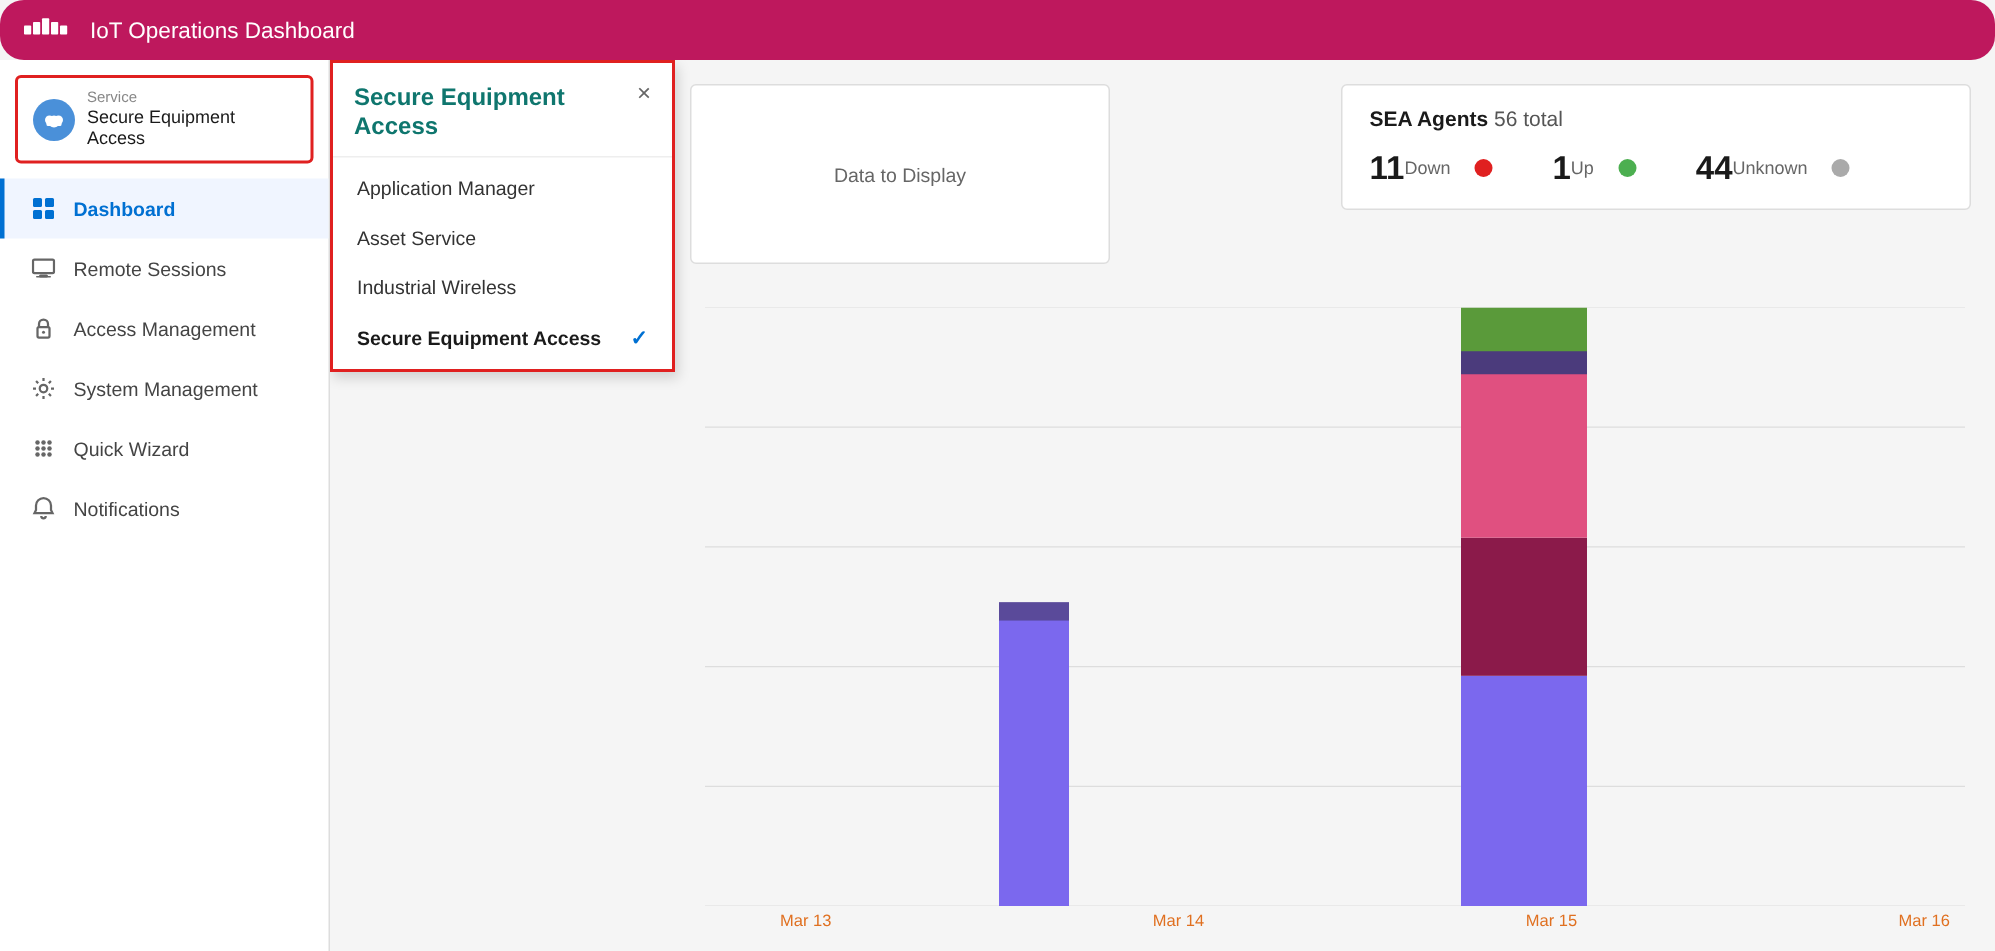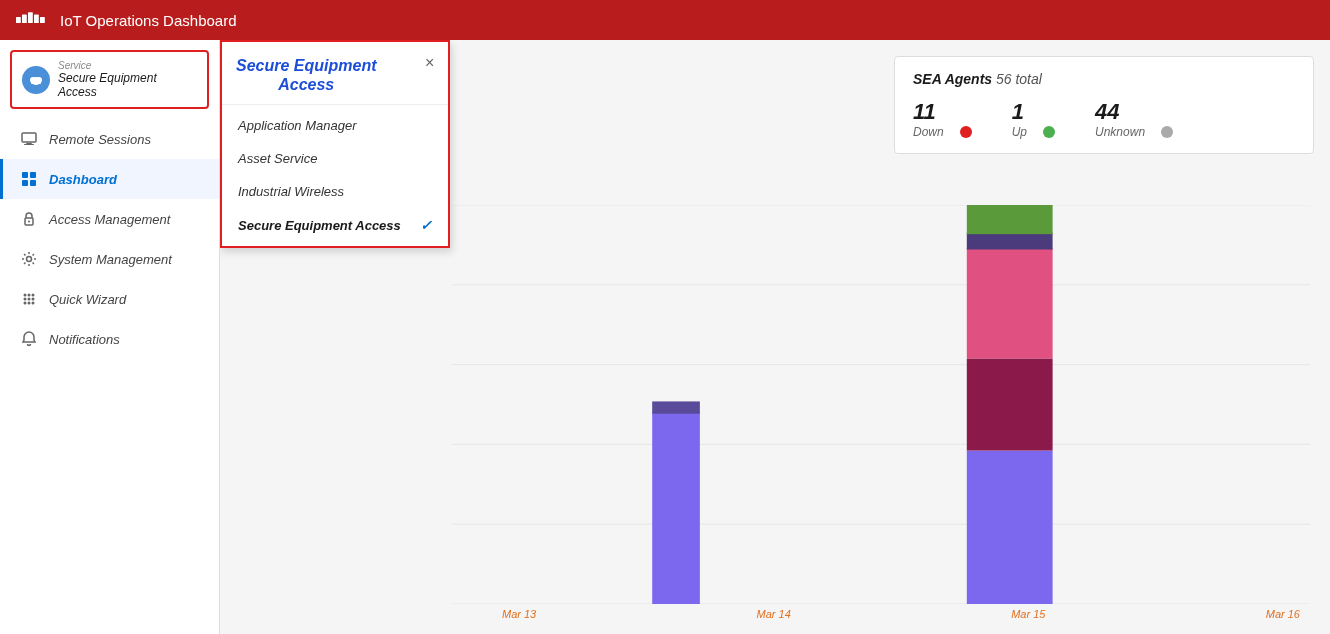--- a/index.html
+++ b/index.html
@@ -1,46 +1,46 @@
 <!DOCTYPE html>
 <html><head>
   <meta charset="utf-8">
   <style>
     * { box-sizing: border-box; margin: 0; padding: 0; }
     body { font-family: -apple-system, BlinkMacSystemFont, 'Segoe UI', Arial, sans-serif; background: #f5f5f5; overflow: hidden; }
 
     
     .navbar {
-      background: #b91c1c;
+      background: #be185d;
       height: 40px;
       display: flex;
       align-items: center;
       padding: 0 16px;
       gap: 10px;
+      border-radius: 16px;
     }
     .navbar-logo {
       display: flex;
       align-items: center;
       gap: 8px;
     }
     .cisco-logo {
       width: 36px;
       height: 18px;
     }
     .navbar-title {
       color: #fff;
       font-size: 15px;
       font-weight: 400;
     }
 
     
     .main-container {
       display: flex;
       height: calc(634px - 40px);
-      font-style: italic;
     }
 
     
     .sidebar {
       width: 220px;
       background: #fff;
       border-right: 1px solid #ddd;
       display: flex;
       flex-direction: column;
       flex-shrink: 0;
@@ -125,23 +125,22 @@
       justify-content: space-between;
       align-items: flex-start;
       padding: 14px 14px 10px;
       border-bottom: 1px solid #eee;
       background: #fff;
       border-top: 2px solid #e02020;
     }
     .dropdown-title {
       font-size: 16px;
       font-weight: 600;
-      color: #1d4ed8;
+      color: #0f766e;
       line-height: 1.2;
-      text-align: center;
     }
     .close-btn {
       cursor: pointer;
       color: #666;
       font-size: 16px;
       margin-top: -2px;
     }
     .dropdown-items { padding: 4px 0; }
     .dropdown-item {
       display: flex;
@@ -170,21 +169,21 @@
       font-size: 14px;
       font-weight: 600;
       color: #1a1a1a;
       margin-bottom: 12px;
     }
     .sea-agents-total { font-weight: 400; color: #555; text-align: center; }
     .sea-agents-stats {
       display: flex;
       gap: 40px;
     }
-    .stat-item { display: flex; flex-direction: column; }
+    .stat-item { display: flex; flex-direction: row; }
     .stat-number {
       font-size: 22px;
       font-weight: 600;
       color: #1a1a1a;
     }
     .stat-label {
       font-size: 12px;
       color: #666;
       display: flex;
       align-items: center;
@@ -215,21 +214,21 @@
       justify-content: center;
       height: 120px;
       color: #666;
       font-size: 13px;
     }
 
     
     .chart-container {
       position: absolute;
       bottom: 0;
-      left: 222px;
+      left: 240px;
       right: 0;
       height: calc(100% - 155px);
       background: #f5f5f5;
       padding: 10px 20px 0 10px;
     }
     .chart-area {
       width: 100%;
       height: calc(100% - 30px);
       position: relative;
     }
@@ -273,41 +272,41 @@
           <circle cx="11" cy="8" r="3" fill="white"></circle>
           <rect x="3" y="8" width="10" height="4" fill="white" rx="1"></rect>
         </svg>
       </div>
       <div class="service-text">
         <span class="service-label">Service</span>
         <span class="service-name">Secure Equipment Access</span>
       </div>
     </div>
 
-    <div class="nav-item">
-      <span class="nav-icon">
-        <svg width="16" height="16" viewBox="0 0 16 16" fill="currentColor">
-            <rect x="1" y="2" width="14" height="9" rx="1" fill="none" stroke="currentColor" stroke-width="1.5"></rect>
-            <rect x="5" y="12" width="6" height="2" rx="1"></rect>
-            <rect x="3" y="13" width="10" height="1" rx="0.5"></rect>
-          </svg>
-      </span>
-      <span>Remote Sessions</span>
-    </div>
-
     <div class="nav-item active">
       <span class="nav-icon">
         <svg width="16" height="16" viewBox="0 0 16 16" fill="currentColor">
             <rect x="1" y="1" width="6" height="6" rx="1"></rect>
             <rect x="9" y="1" width="6" height="6" rx="1"></rect>
             <rect x="1" y="9" width="6" height="6" rx="1"></rect>
             <rect x="9" y="9" width="6" height="6" rx="1"></rect>
           </svg>
       </span>
       <span>Dashboard</span>
+    </div>
+
+    <div class="nav-item">
+      <span class="nav-icon">
+        <svg width="16" height="16" viewBox="0 0 16 16" fill="currentColor">
+            <rect x="1" y="2" width="14" height="9" rx="1" fill="none" stroke="currentColor" stroke-width="1.5"></rect>
+            <rect x="5" y="12" width="6" height="2" rx="1"></rect>
+            <rect x="3" y="13" width="10" height="1" rx="0.5"></rect>
+          </svg>
+      </span>
+      <span>Remote Sessions</span>
     </div>
 
     <div class="nav-item">
       <span class="nav-icon">
         <svg width="16" height="16" viewBox="0 0 16 16" fill="currentColor">
             <rect x="4" y="7" width="8" height="7" rx="1" fill="none" stroke="currentColor" stroke-width="1.5"></rect>
             <path d="M5 7V5a3 3 0 016 0v2" fill="none" stroke="currentColor" stroke-width="1.5"></path>
             <circle cx="8" cy="10.5" r="1"></circle>
           </svg>
       </span>
@@ -372,20 +371,23 @@
           <span>Industrial Wireless</span>
         </div>
         <div class="dropdown-item selected">
           <span>Secure Equipment Access</span>
           <span class="check-mark">✓</span>
         </div>
 
       </div>
     </div>
 
+    <div class="no-data-card">
+      <span>Data to Display</span>
+    </div>
 
     <div class="sea-agents-card">
       <div class="sea-agents-title">
         <span>SEA Agents</span>
         <span class="sea-agents-total">56 total</span>
       </div>
       <div class="sea-agents-stats">
 
         <div class="stat-item">
           <span class="stat-number">11</span>

